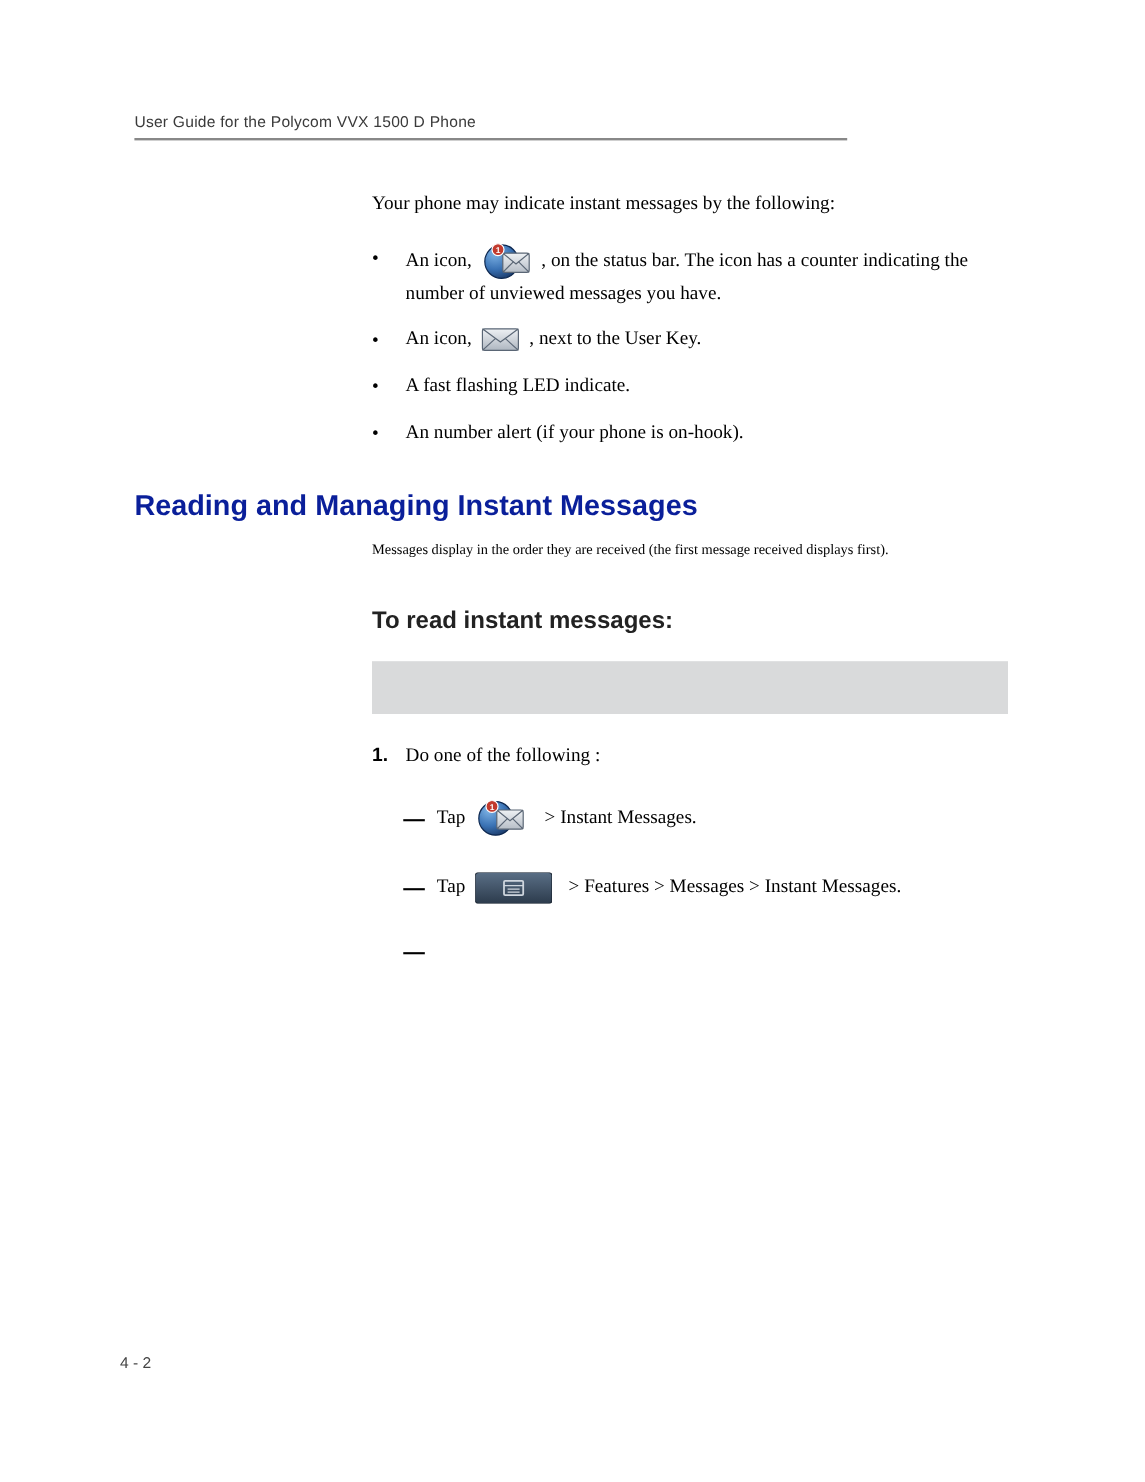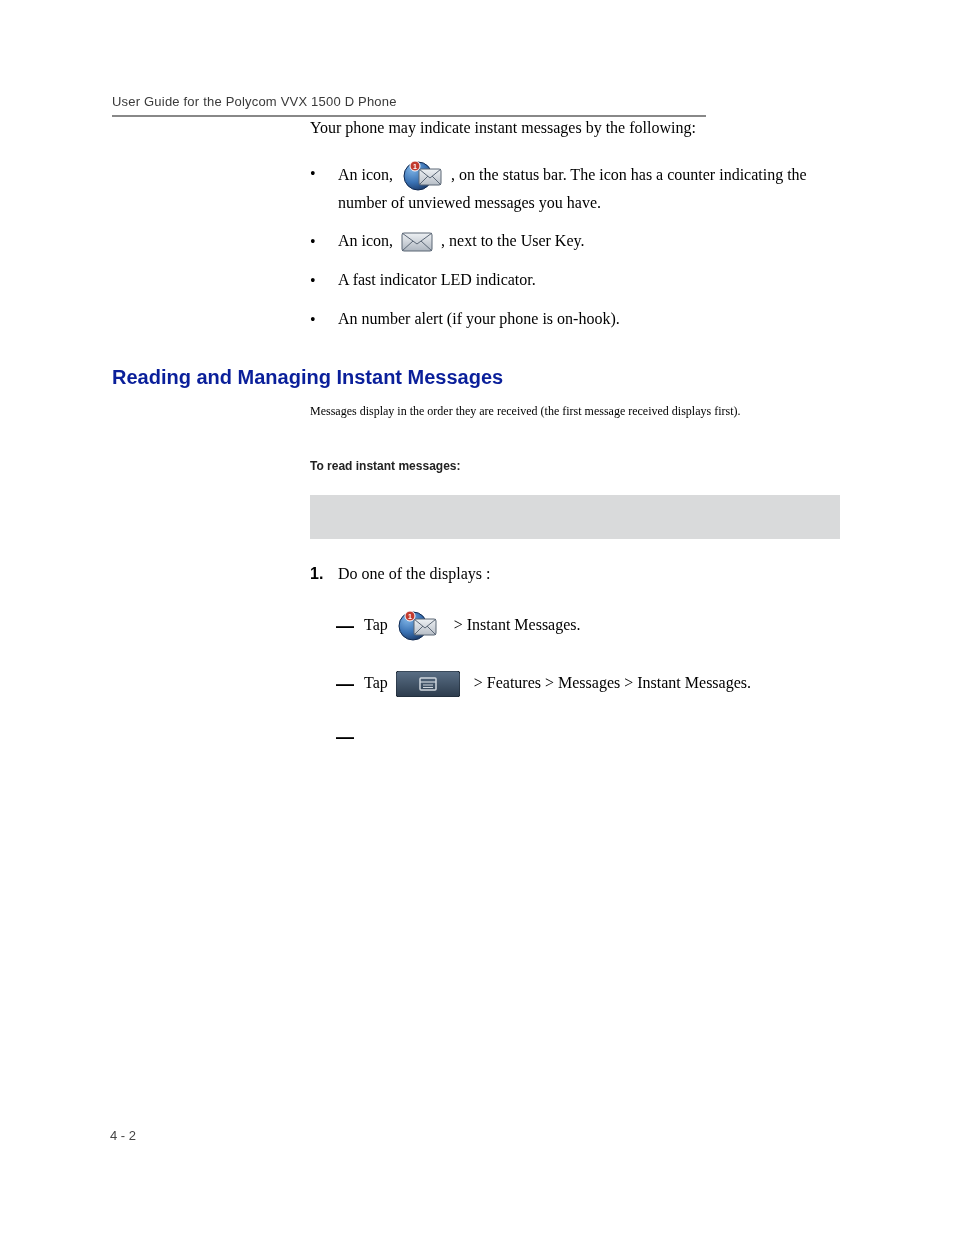--- a/index.html
+++ b/index.html
@@ -22,20 +22,21 @@
     color: #3a3a3a;
     letter-spacing: 0.2px;
   }
   .rule {
     border: none;
     border-top: 2px solid #888;
     margin: 6px 0 0 0;
   }
   .content {
     margin-left: 198px; 
+    margin-top: 42px;
     width: 530px;
   }
   .intro {
     font-size: 16px;
     line-height: 1.35;
   }
   .bullets {
     margin-top: 22px;
   }
   .bullet-row {
@@ -51,37 +52,37 @@
     text-align: left;
     font-size: 16px;
     padding-top: 1px;
   }
   .bullet-body {
     flex: 1;
   }
   .h2 {
     font-family: Futura, "Trebuchet MS", Arial, sans-serif;
     color: #0a1f9a;
-    font-size: 20px;
+    font-size: 24px;
     font-weight: 600;
     margin-top: 34px;
     margin-left: 0;
   }
   .h2-wrap {
     margin-left: 0;
   }
   .after-h2 {
     margin-top: 14px;
     font-size: 12px;
     line-height: 1.4;
   }
   .subhead {
     font-family: Futura, "Trebuchet MS", Arial, sans-serif;
     font-weight: 700;
-    font-size: 12px;
+    font-size: 20px;
     color: #222;
     margin-top: 40px;
   }
   .graybox {
     background: #d9dadb;
     height: 44px;
     margin-top: 22px;
     width: 530px;
   }
   .numlist {
@@ -112,21 +113,21 @@
   .dash {
     font-family: Futura, "Trebuchet MS", Arial, sans-serif;
     font-weight: 700;
     width: 28px;
     flex: 0 0 28px;
     font-size: 18px;
   }
   .bold { font-weight: 400; }
   .pagefoot {
     position: absolute;
-    left: 110px;
+    left: 100px;
     bottom: 92px;
     font-family: Futura, "Trebuchet MS", Arial, sans-serif;
     font-size: 13px;
     color: #444;
   }
   
   .icon-envelope-badge {
     display: inline-block;
     vertical-align: middle;
     width: 42px;
@@ -216,21 +217,21 @@
               <polyline points="1,19 12,9" fill="none" stroke="#5a6675" stroke-width="1"></polyline>
               <polyline points="31,19 20,9" fill="none" stroke="#5a6675" stroke-width="1"></polyline>
             </svg>
           </span>
           <span> , next to the User Key.</span>
         </div>
       </div>
 
       <div class="bullet-row">
         <div class="bullet-dot">•</div>
-        <div class="bullet-body">A fast indicator LED indicator.</div>
+        <div class="bullet-body">A fast flashing LED indicate.</div>
       </div>
 
       <div class="bullet-row">
         <div class="bullet-dot">•</div>
         <div class="bullet-body">An number alert (if your phone is on-hook).</div>
       </div>
 
     </div>
   </div>
 
@@ -241,21 +242,21 @@
   <div class="content" style="margin-top:14px;">
     <div class="after-h2">Messages display in the order they are received (the first message received displays first).</div>
 
     <div class="subhead">To read instant messages:</div>
 
     <div class="graybox"></div>
 
     <div class="numlist">
       <div class="num-row">
         <div class="num-marker">1.</div>
-        <div>Do one of the displays :</div>
+        <div>Do one of the following :</div>
       </div>
 
       <div class="sublist">
 
         <div class="sub-row">
           <div class="dash">—</div>
           <div>
             <span>Tap </span>
             <span class="icon-envelope-badge">
               <svg viewBox="0 0 42 30">

